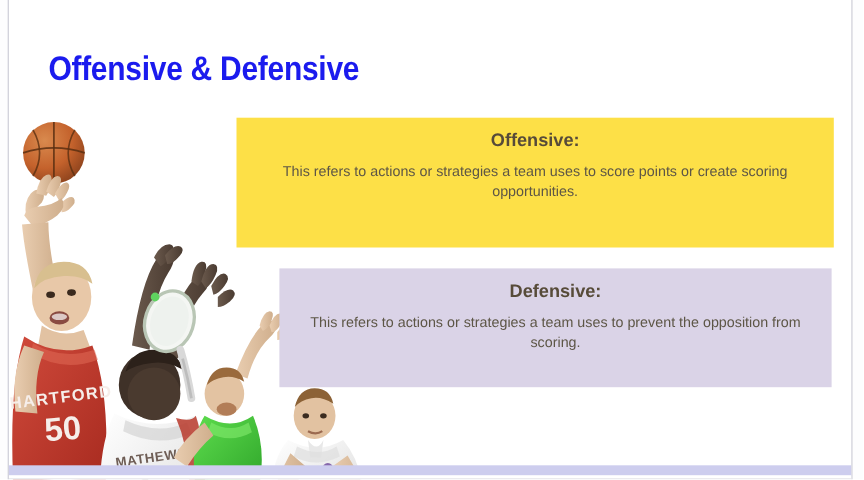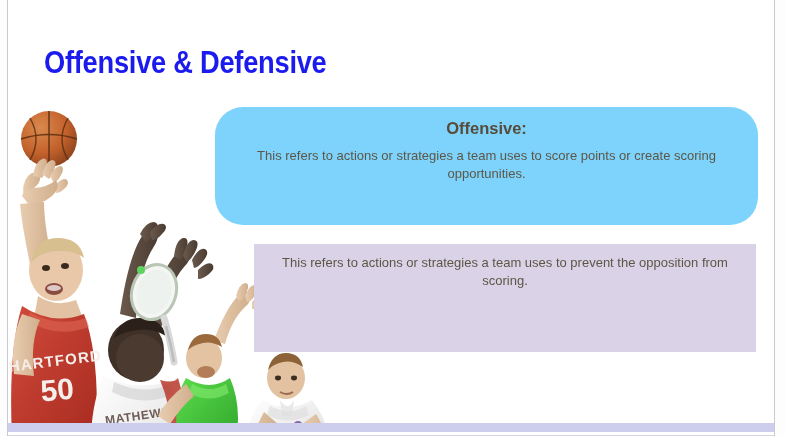--- a/index.html
+++ b/index.html
@@ -228,25 +228,26 @@
             <path d="M204 374 h52 M206 366 h50 M208 382 h46" stroke="#d8d2ab" stroke-width="1.2"></path>
             <path d="M254 364 q14 -6 24 -6" stroke="#d3d3d3" stroke-width="7" fill="none" stroke-linecap="round"></path>
           </g>
           <ellipse cx="272" cy="364" rx="9" ry="8" fill="#f2f2f2"></ellipse>
         </g>
       </svg>
     </div>
 
     <div class="title" style="color: rgb(27, 27, 238);">Offensive &amp; Defensive</div>
 
-    <div class="box" id="offensive-box" style="background: #7dd3fc; border-radius: 28px;">
+    <div class="box" id="offensive-box" style="background: #fde047;">
       <div class="head">Offensive:</div>
       <div class="body">This refers to actions or strategies a team uses to score points or create scoring opportunities.</div>
     </div>
 
     <div class="box" id="defensive-box" style="background: rgb(218, 211, 231);">
+      <div class="head">Defensive:</div>
       <div class="body">This refers to actions or strategies a team uses to prevent the opposition from scoring.</div>
     </div>
 
     <div class="bottom-bar" style="background: rgb(205, 205, 238);"></div>
     <div class="bottom-bar-edge"></div>
   </div>
 </div>
 
 </body></html>

